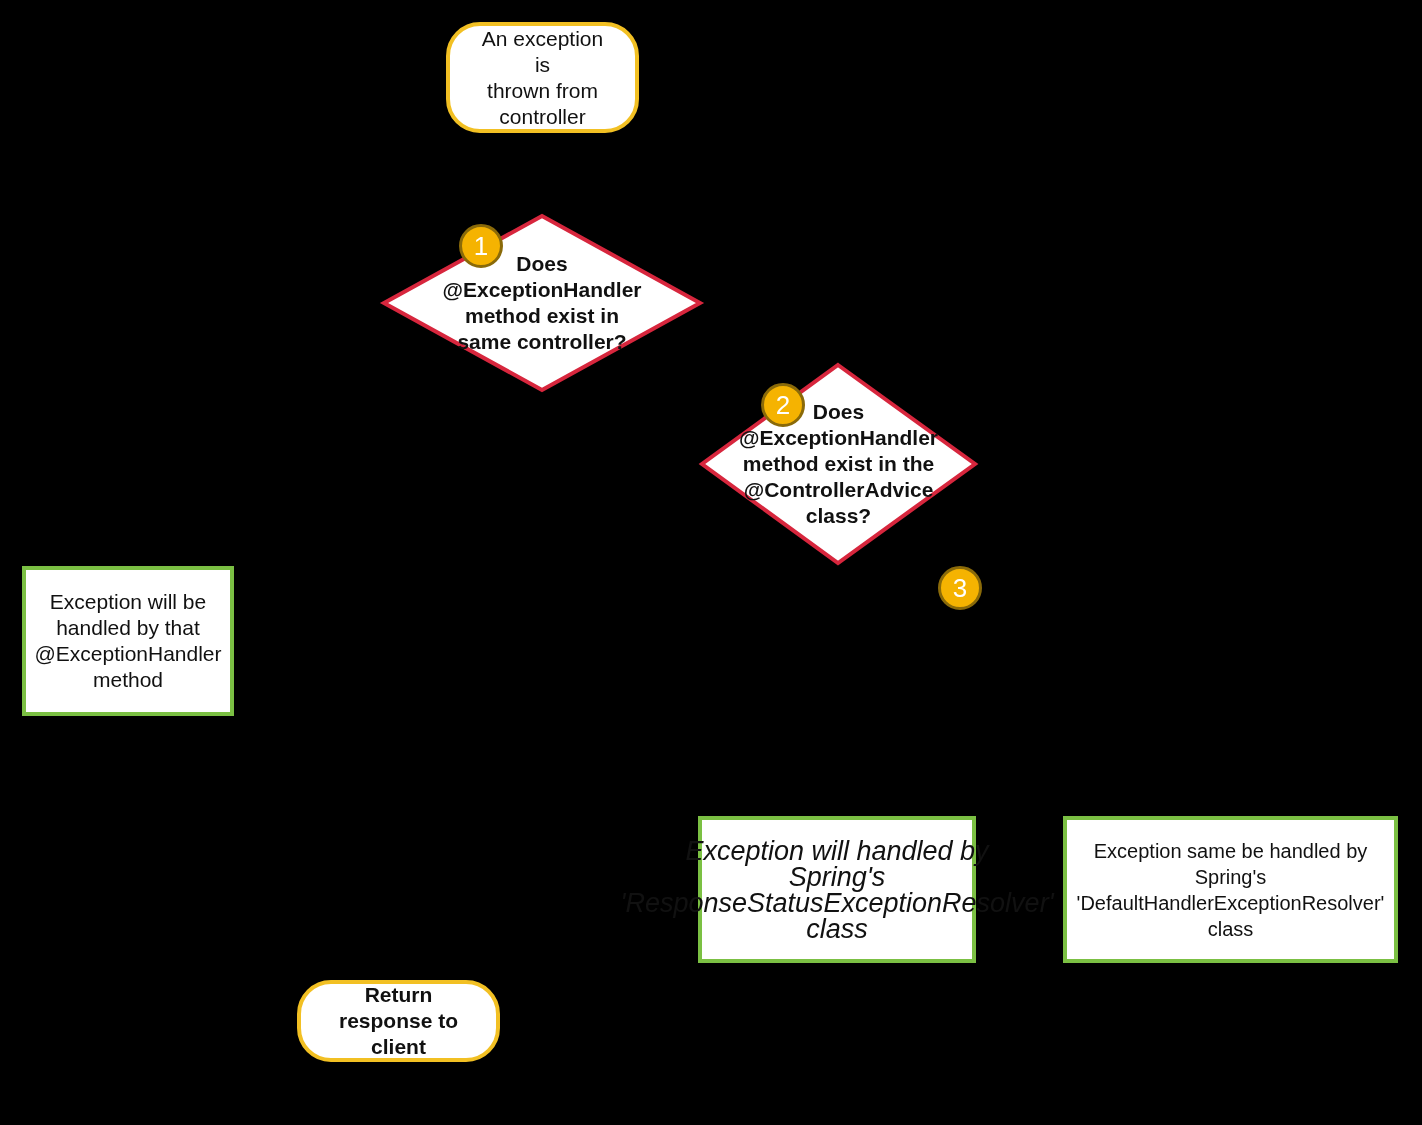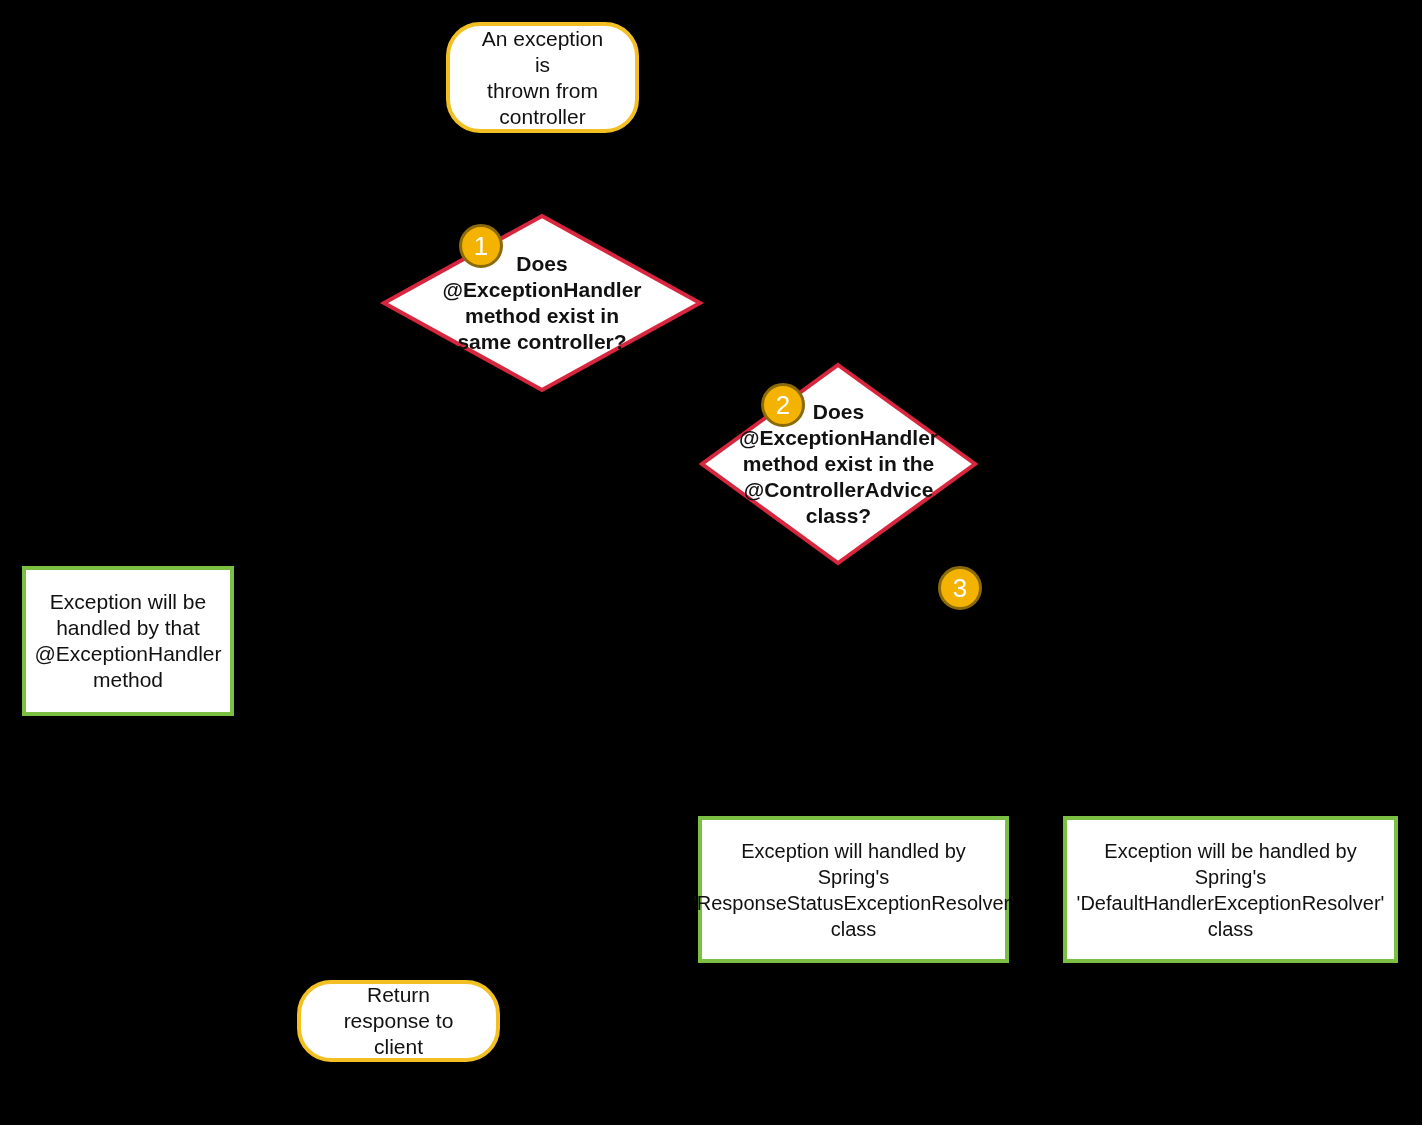--- a/index.html
+++ b/index.html
@@ -180,26 +180,26 @@
   </div>
   <div class="badge" style="left:761px; top:383px;">2</div>
 
   <div class="badge" style="left:938px; top:566px;">3</div>
 
   <div class="process" style="left:22px; top:566px; width:212px; height:150px;">Exception will be
 handled by that
 @ExceptionHandler
 method</div>
 
-  <div class="process" style="left:698px; top:816px; width:311px; height:147px; font-size:20px;">Exception will handled by
+  <div class="process" style="left:698px; top:816px; width:278px; height:147px; font-size:27px;font-style:italic;">Exception will handled by
 Spring's
 'ResponseStatusExceptionResolver'
 class</div>
 
-  <div class="process" style="left:1063px; top:816px; width:335px; height:147px; font-size:20px;">Exception will be handled by
+  <div class="process" style="left:1063px; top:816px; width:335px; height:147px; font-size:20px;">Exception same be handled by
 Spring's
 'DefaultHandlerExceptionResolver'
 class</div>
 
-  <div class="terminal" style="left:297px; top:980px; width:203px; height:82px;">Return response to
+  <div class="terminal" style="left:297px; top:980px; width:203px; height:82px;font-weight:bold;">Return response to
 client</div>
 
 </div>
 
 </body></html>

